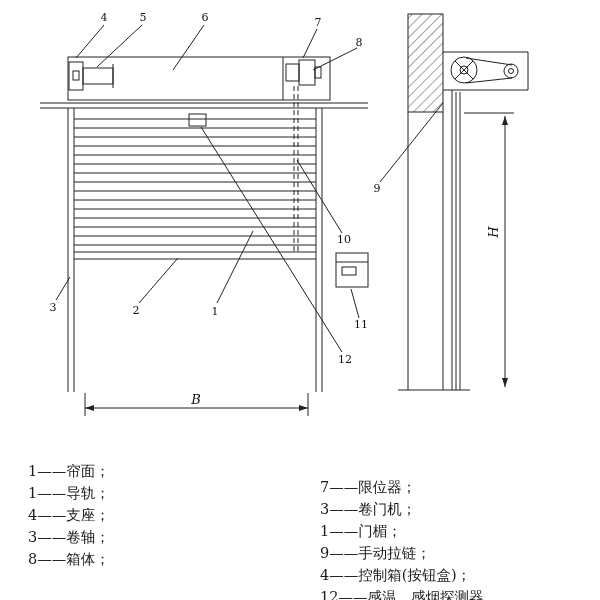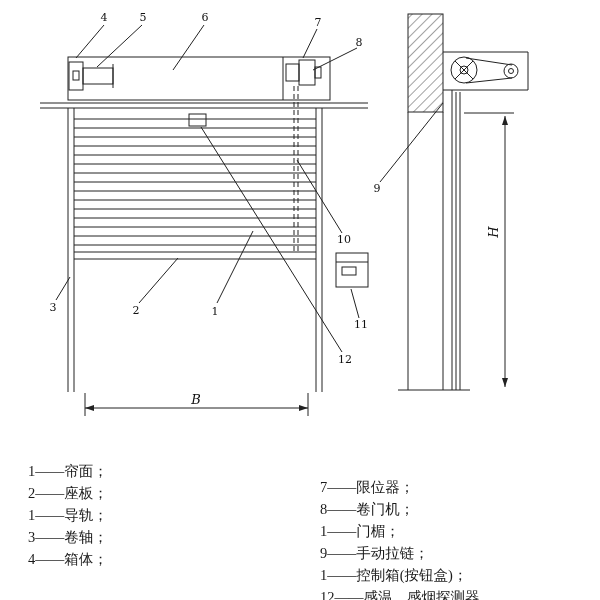--- a/index.html
+++ b/index.html
@@ -16,21 +16,21 @@
   .legend{
     position:absolute;
     top:460px;left:0;
     width:600px;
     color:#1a1a1a;
     font-size:14.5px;
   }
   .legend-col{position:absolute;top:0;}
   .legend-col.left{left:28px;}
   .legend-col.right{left:320px;margin-top:16px;}
-  .legend-item{height:22px;line-height:22px;white-space:nowrap;font-family:Liberation Serif, serif;}
+  .legend-item{height:22px;line-height:22px;white-space:nowrap;}
 </style>
 </head>
 <body>
 
 <div class="canvas">
 
 <svg width="600" height="455" viewBox="0 0 600 455">
   <defs>
     <pattern id="hatch" width="7" height="7" patternUnits="userSpaceOnUse" patternTransform="rotate(45)">
       <line x1="0" y1="0" x2="0" y2="7" stroke="#444" stroke-width="1"></line>
@@ -190,28 +190,28 @@
     <text class="callout" x="345" y="363">12</text>
   </g>
 
   <text class="dim-label" x="196" y="404" text-anchor="middle">B</text>
   <text class="dim-label" transform="rotate(-90 498 232)" x="498" y="232" text-anchor="middle">H</text>
 </svg>
 
 <div class="legend">
   <div class="legend-col left">
     <div class="legend-item">1——帘面；</div>
-    <div class="legend-item">2——座板；</div>
     <div class="legend-item">1——导轨；</div>
+    <div class="legend-item">4——支座；</div>
     <div class="legend-item">3——卷轴；</div>
-    <div class="legend-item">4——箱体；</div>
+    <div class="legend-item">8——箱体；</div>
   </div>
   <div class="legend-col right">
     <div class="legend-item">7——限位器；</div>
-    <div class="legend-item">8——卷门机；</div>
+    <div class="legend-item">3——卷门机；</div>
     <div class="legend-item">1——门楣；</div>
     <div class="legend-item">9——手动拉链；</div>
-    <div class="legend-item">1——控制箱(按钮盒)；</div>
+    <div class="legend-item">4——控制箱(按钮盒)；</div>
     <div class="legend-item">12——感温、感烟探测器。</div>
   </div>
 </div>
 
 </div>
 
 </body></html>

